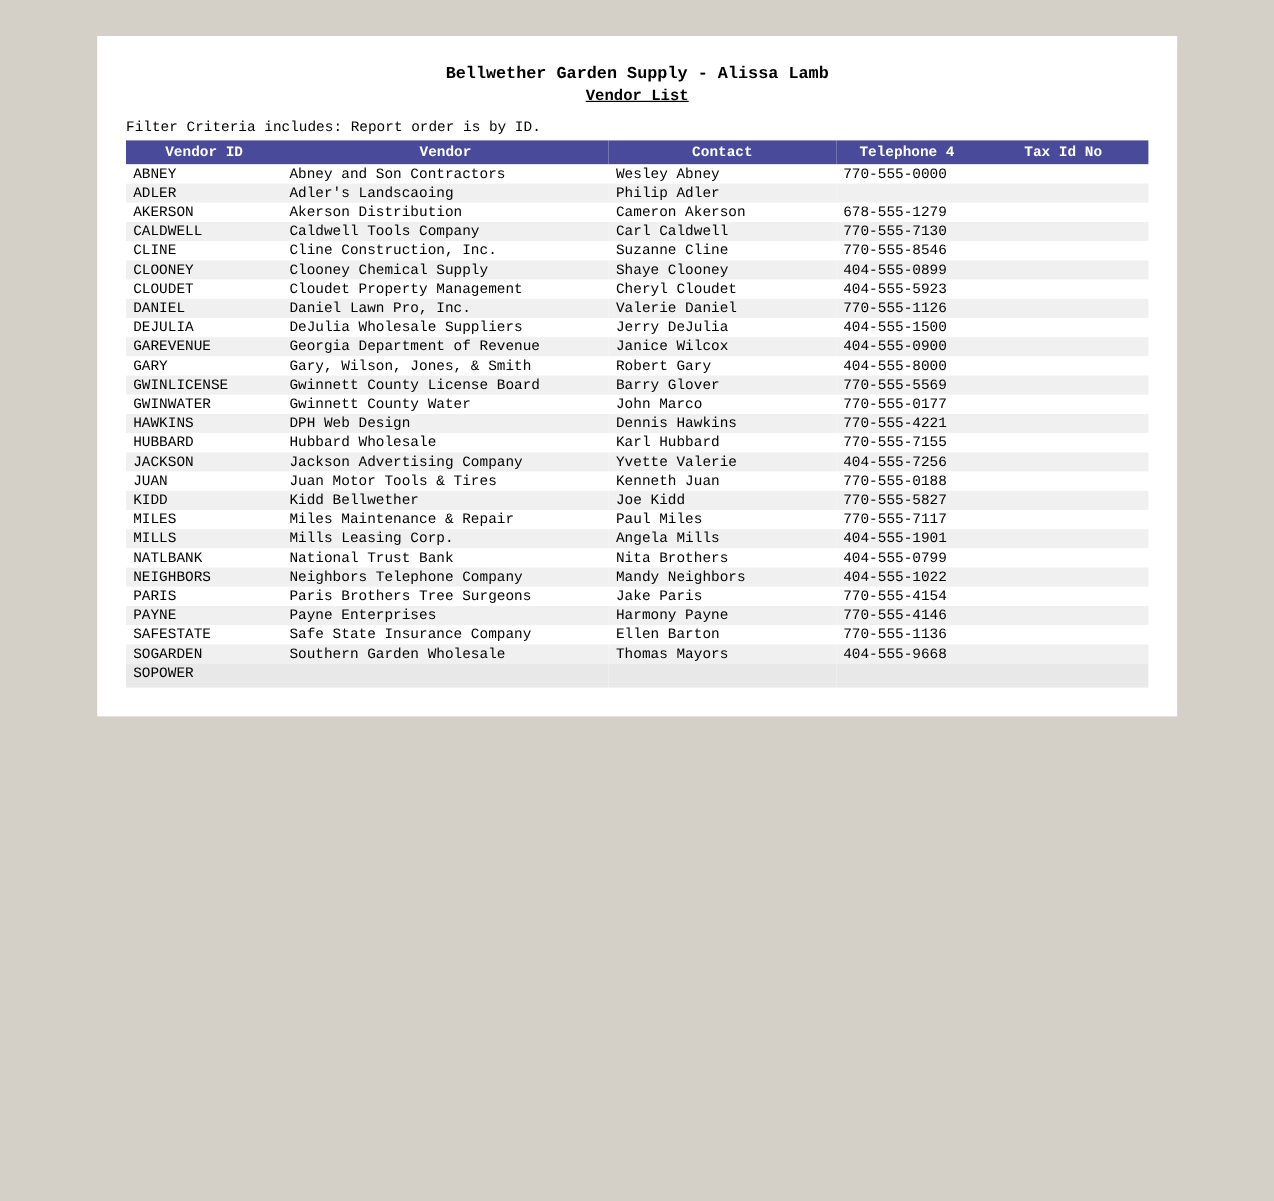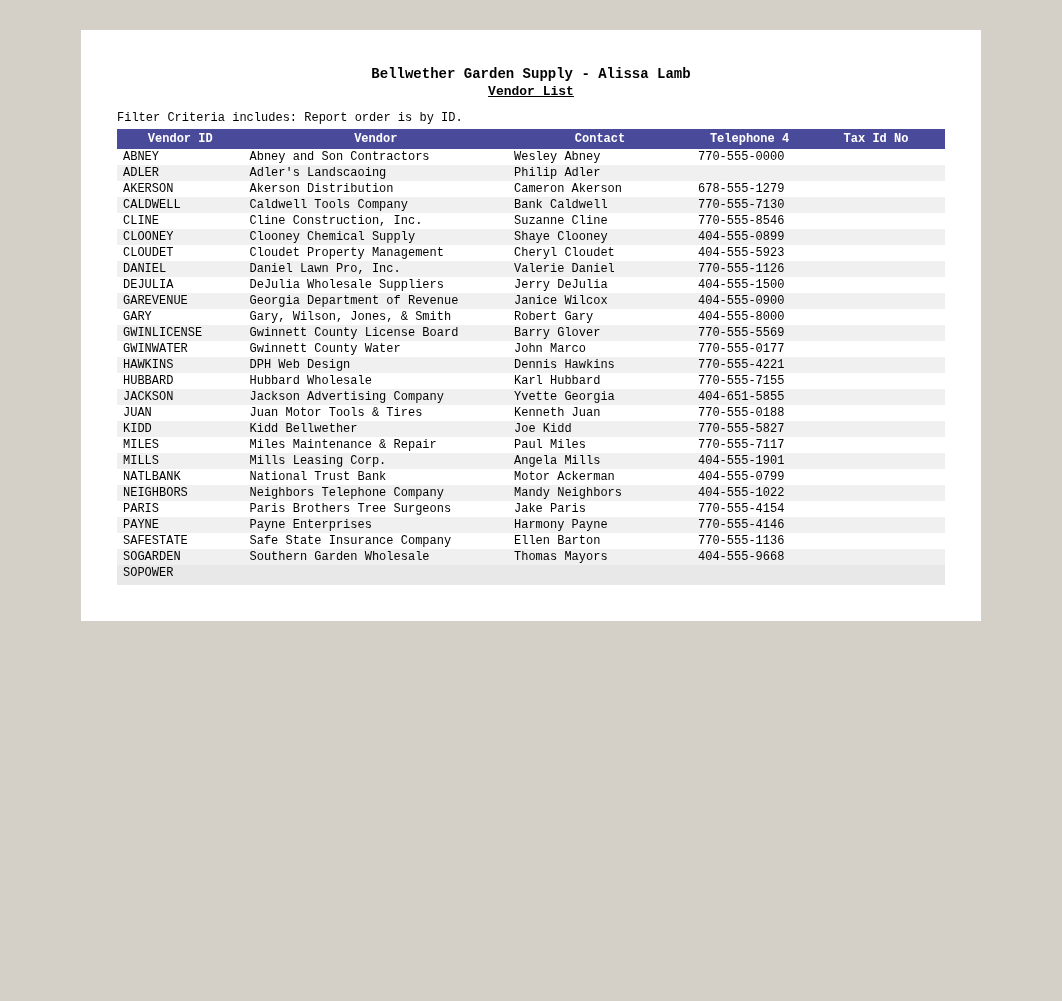--- a/index.html
+++ b/index.html
@@ -5,21 +5,21 @@
     * { margin: 0; padding: 0; box-sizing: border-box; }
     body {
       background: #d4d0c8;
       font-family: 'Courier New', Courier, monospace;
       font-size: 13px;
     }
     .window {
       background: #ffffff;
       margin: 30px auto;
       width: 900px;
-      padding: 36px;
+      padding: 24px;
     }
     .report-title {
       text-align: center;
       font-weight: bold;
       font-size: 14px;
       margin-bottom: 2px;
     }
     .report-subtitle {
       text-align: center;
       font-weight: bold;
@@ -102,21 +102,21 @@
         <tr>
           <td>AKERSON</td>
           <td>Akerson Distribution</td>
           <td>Cameron Akerson</td>
           <td>678-555-1279</td>
           <td></td>
         </tr>
         <tr>
           <td>CALDWELL</td>
           <td>Caldwell Tools Company</td>
-          <td>Bank Caldwell</td>
+          <td>Carl Caldwell</td>
           <td>770-555-7130</td>
           <td></td>
         </tr>
         <tr>
           <td>CLINE</td>
           <td>Cline Construction, Inc.</td>
           <td>Suzanne Cline</td>
           <td>770-555-8546</td>
           <td></td>
         </tr>
@@ -186,22 +186,22 @@
         <tr>
           <td>HUBBARD</td>
           <td>Hubbard Wholesale</td>
           <td>Karl Hubbard</td>
           <td>770-555-7155</td>
           <td></td>
         </tr>
         <tr>
           <td>JACKSON</td>
           <td>Jackson Advertising Company</td>
-          <td>Yvette Georgia</td>
-          <td>404-651-5855</td>
+          <td>Yvette Valerie</td>
+          <td>404-555-7256</td>
           <td></td>
         </tr>
         <tr>
           <td>JUAN</td>
           <td>Juan Motor Tools &amp; Tires</td>
           <td>Kenneth Juan</td>
           <td>770-555-0188</td>
           <td></td>
         </tr>
         <tr>
@@ -221,21 +221,21 @@
         <tr>
           <td>MILLS</td>
           <td>Mills Leasing Corp.</td>
           <td>Angela Mills</td>
           <td>404-555-1901</td>
           <td></td>
         </tr>
         <tr>
           <td>NATLBANK</td>
           <td>National Trust Bank</td>
-          <td>Motor Ackerman</td>
+          <td>Nita Brothers</td>
           <td>404-555-0799</td>
           <td></td>
         </tr>
         <tr>
           <td>NEIGHBORS</td>
           <td>Neighbors Telephone Company</td>
           <td>Mandy Neighbors</td>
           <td>404-555-1022</td>
           <td></td>
         </tr>

